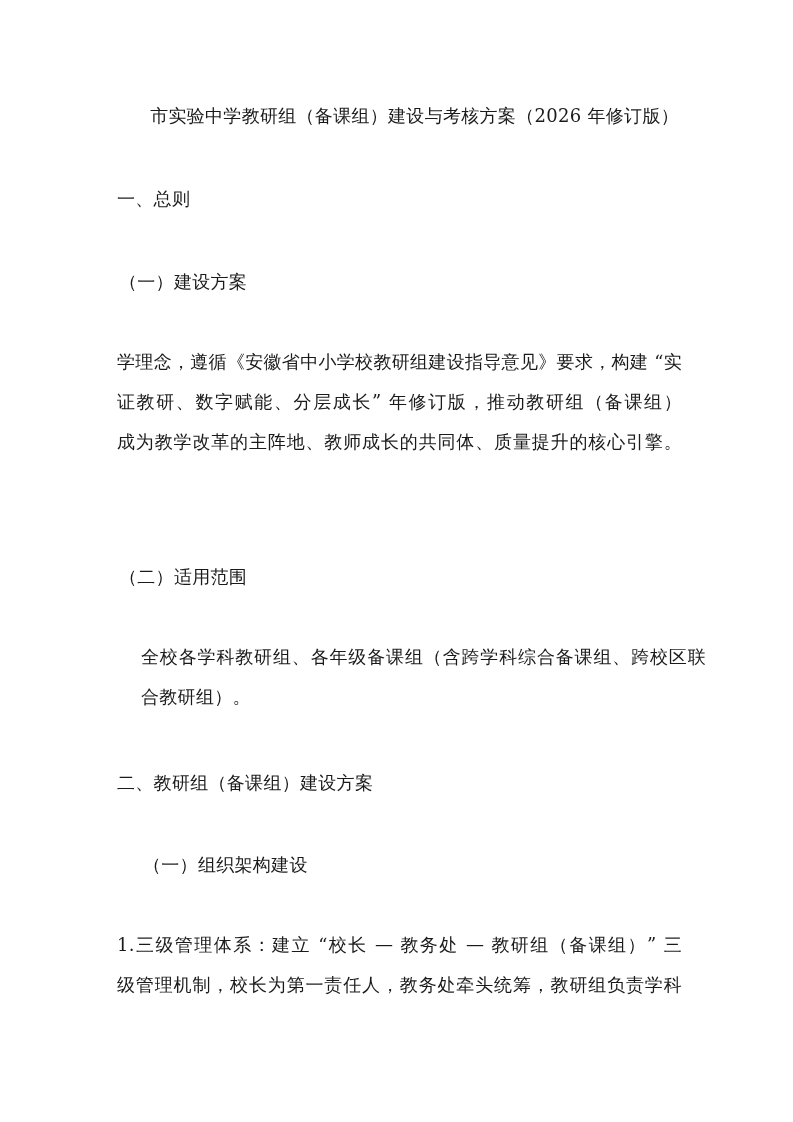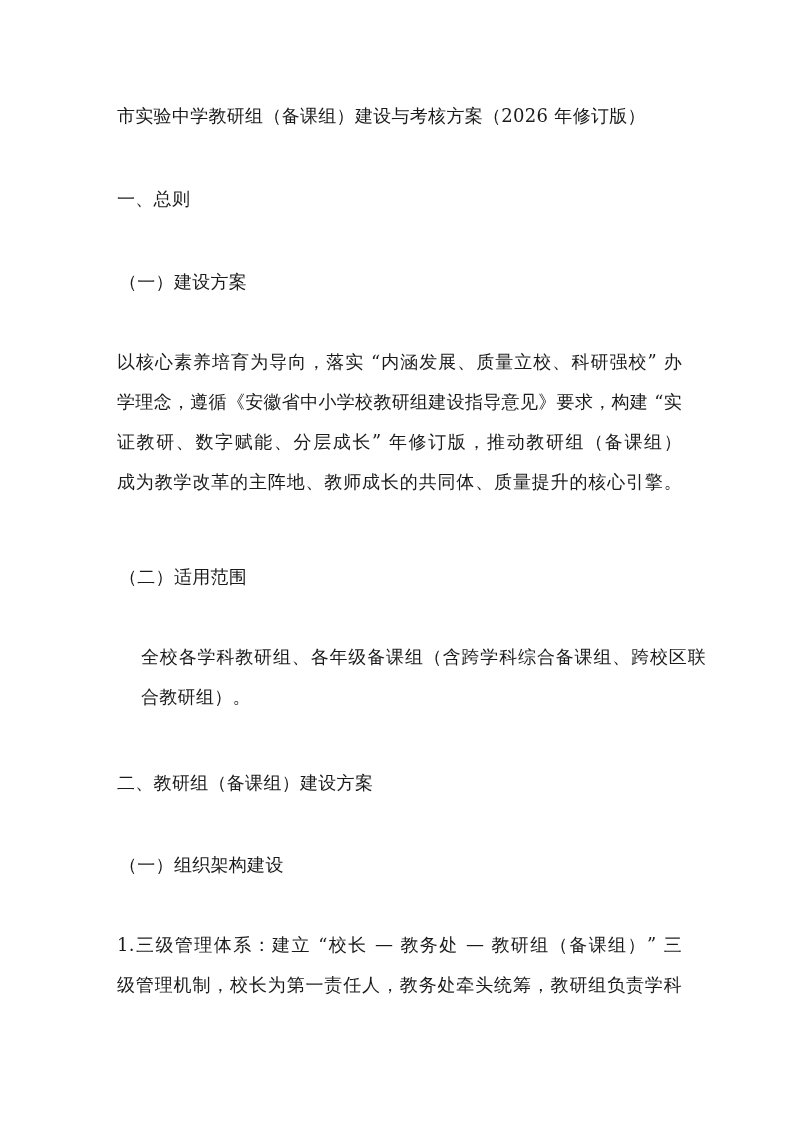--- a/index.html
+++ b/index.html
@@ -51,42 +51,41 @@
     .para span.row.last {
       text-align-last: left;
     }
     .subhead { left: 119px; }
   </style>
 </head>
 <body>
 
 <div class="page">
 
-  <div class="line" style="top:104px;">市实验中学教研组（备课组）建设与考核方案（2026 年修订版）</div>
+  <div class="line" style="top:104px;text-align:right;">市实验中学教研组（备课组）建设与考核方案（2026 年修订版）</div>
 
   <div class="line" style="top:187px;">一、总则</div>
 
   <div class="line subhead" style="top:270px;">（一）建设方案</div>
 
   <div class="para" style="top:342px;">
-    <span class="row">以核心素养培育为导向，落实 “内涵发展、质量立校、科研强校” 办</span>
     <span class="row">学理念，遵循《安徽省中小学校教研组建设指导意见》要求，构建 “实</span>
     <span class="row">证教研、数字赋能、分层成长” 年修订版，推动教研组（备课组）</span>
     <span class="row">成为教学改革的主阵地、教师成长的共同体、质量提升的核心引擎。</span>
   </div>
 
   <div class="line subhead" style="top:565px;">（二）适用范围</div>
 
   <div class="para" style="top:637px;margin-left:24px;">
     <span class="row">全校各学科教研组、各年级备课组（含跨学科综合备课组、跨校区联</span>
     <span class="row last">合教研组）。</span>
   </div>
 
   <div class="line" style="top:771px;">二、教研组（备课组）建设方案</div>
 
-  <div class="line subhead" style="top:853px;">（一）组织架构建设</div>
+  <div class="line subhead" style="top:853px;margin-left:24px;">（一）组织架构建设</div>
 
   <div class="para" style="top:925px;">
     <span class="row">1.三级管理体系：建立 “校长 — 教务处 — 教研组（备课组）” 三</span>
     <span class="row">级管理机制，校长为第一责任人，教务处牵头统筹，教研组负责学科</span>
   </div>
 
 </div>
 
 </body></html>

